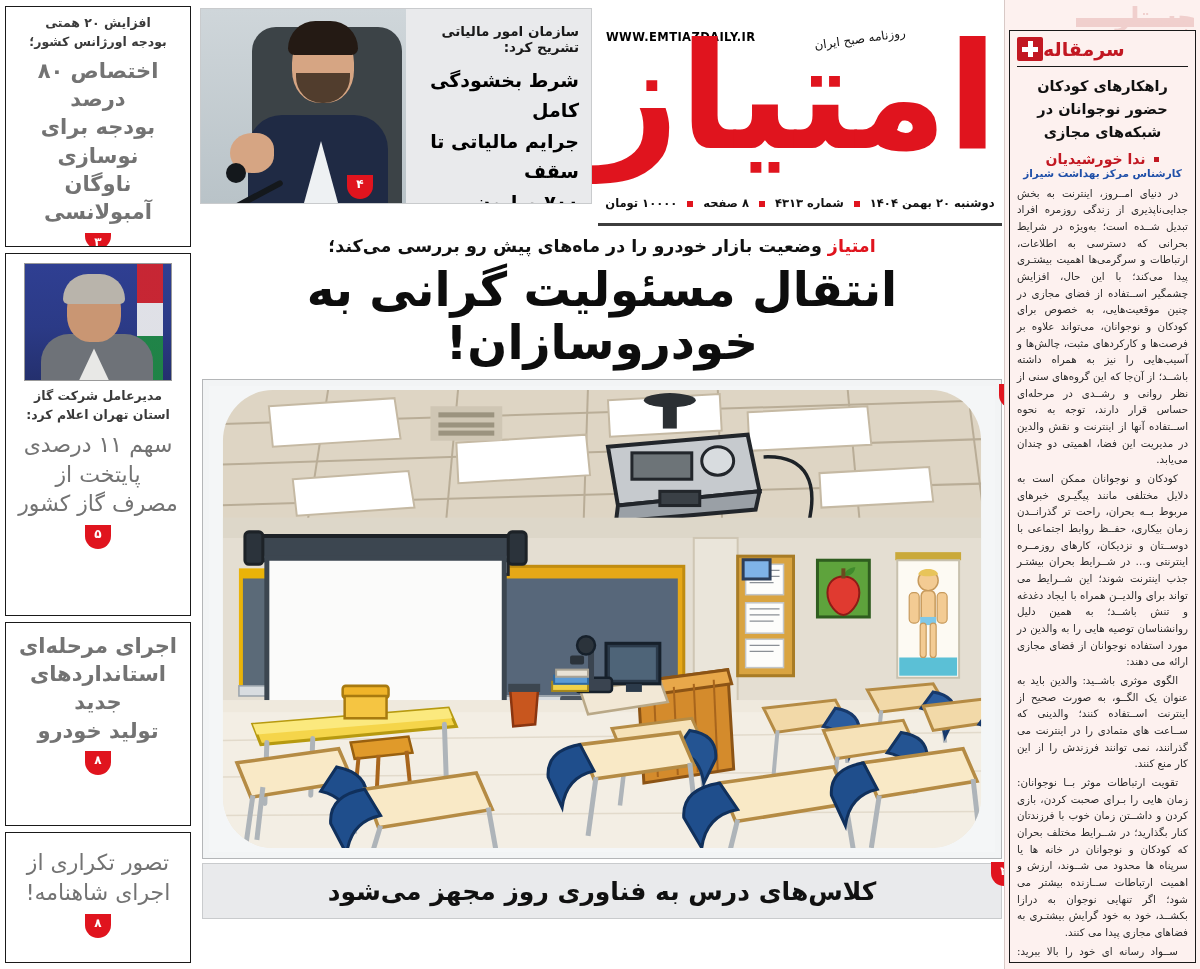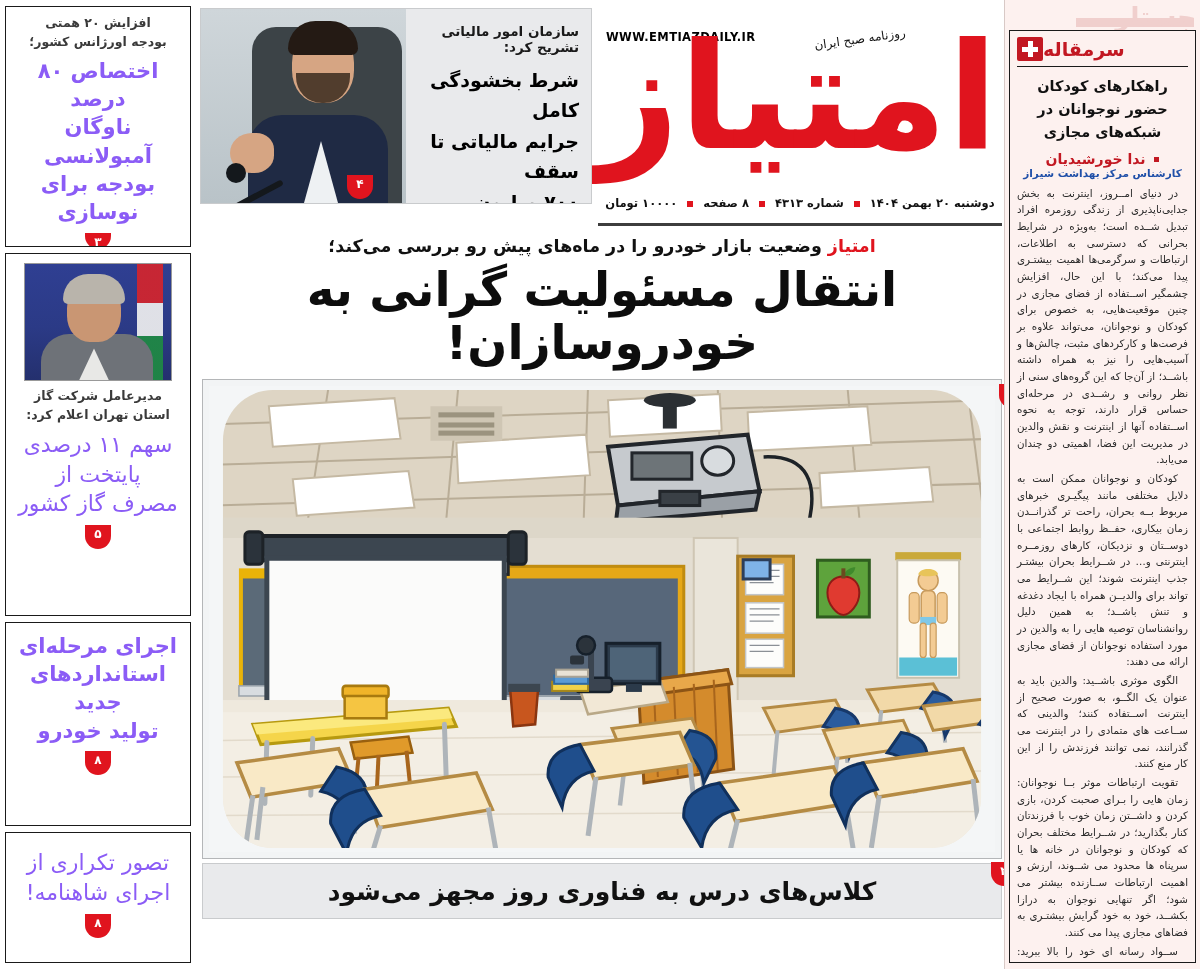--- a/index.html
+++ b/index.html
@@ -20,21 +20,21 @@
     border: 1.5px solid #1a1a1a; background: #fff;
     padding: 7px 6px 4px; position: relative;
     display: flex; flex-direction: column; align-items: center;
     overflow: hidden;
   }
   .brief-kicker {
     font-size: 12.5px; font-weight: bold; color: #3a3a3a;
     line-height: 1.5; text-align: center; letter-spacing: -0.3px;
   }
   .brief-title {
-    font-size: 21px; font-weight: bold; color: #8b5cf6;
+    font-size: 21px; font-weight: bold; color: #737373;
     line-height: 1.35; text-align: center; margin-top: 5px;
     letter-spacing: -0.6px;
   }
   .brief-title.thin { font-weight: normal; font-size: 22px; letter-spacing: -0.2px; }
   .pagebadge {
     width: 26px; height: 24px; background: #e0141e; color: #fff;
     border-radius: 0 0 13px 13px; font-size: 12px; font-weight: bold;
     display: flex; align-items: flex-start; justify-content: center;
     padding-top: 2px; margin: 6px auto 0;
   }
@@ -166,22 +166,22 @@
 
   <div class="left-col">
 
     <div class="brief" style="height:242px;">
       <div class="brief-kicker">
         <div>افزایش ۲۰ همتی</div>
         <div>بودجه اورژانس کشور؛</div>
       </div>
       <div class="brief-title">
         <div>اختصاص ۸۰ درصد</div>
+        <div>بودجه برای نوسازی</div>
         <div>ناوگان آمبولانسی</div>
-        <div>بودجه برای نوسازی</div>
       </div>
       <div class="pagebadge">۳</div>
     </div>
 
     <div class="brief" style="height:363px;">
       <div class="brief-photo ph-gas">
         <div class="flagpole"></div>
         <div class="body"></div>
         <div class="shirt"></div>
         <div class="head"></div>

